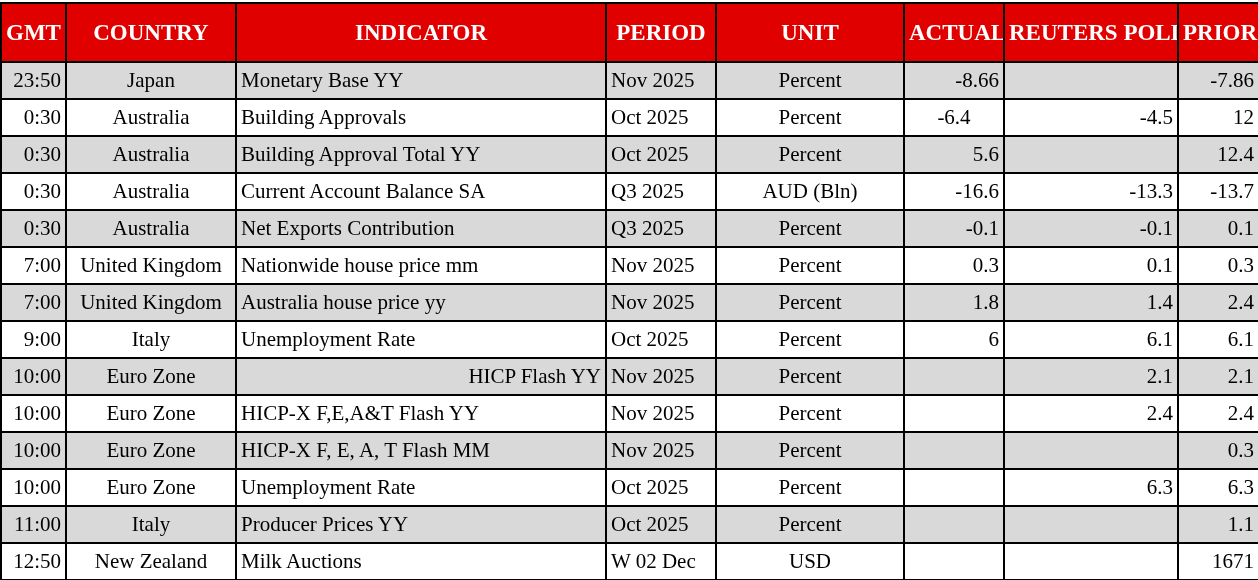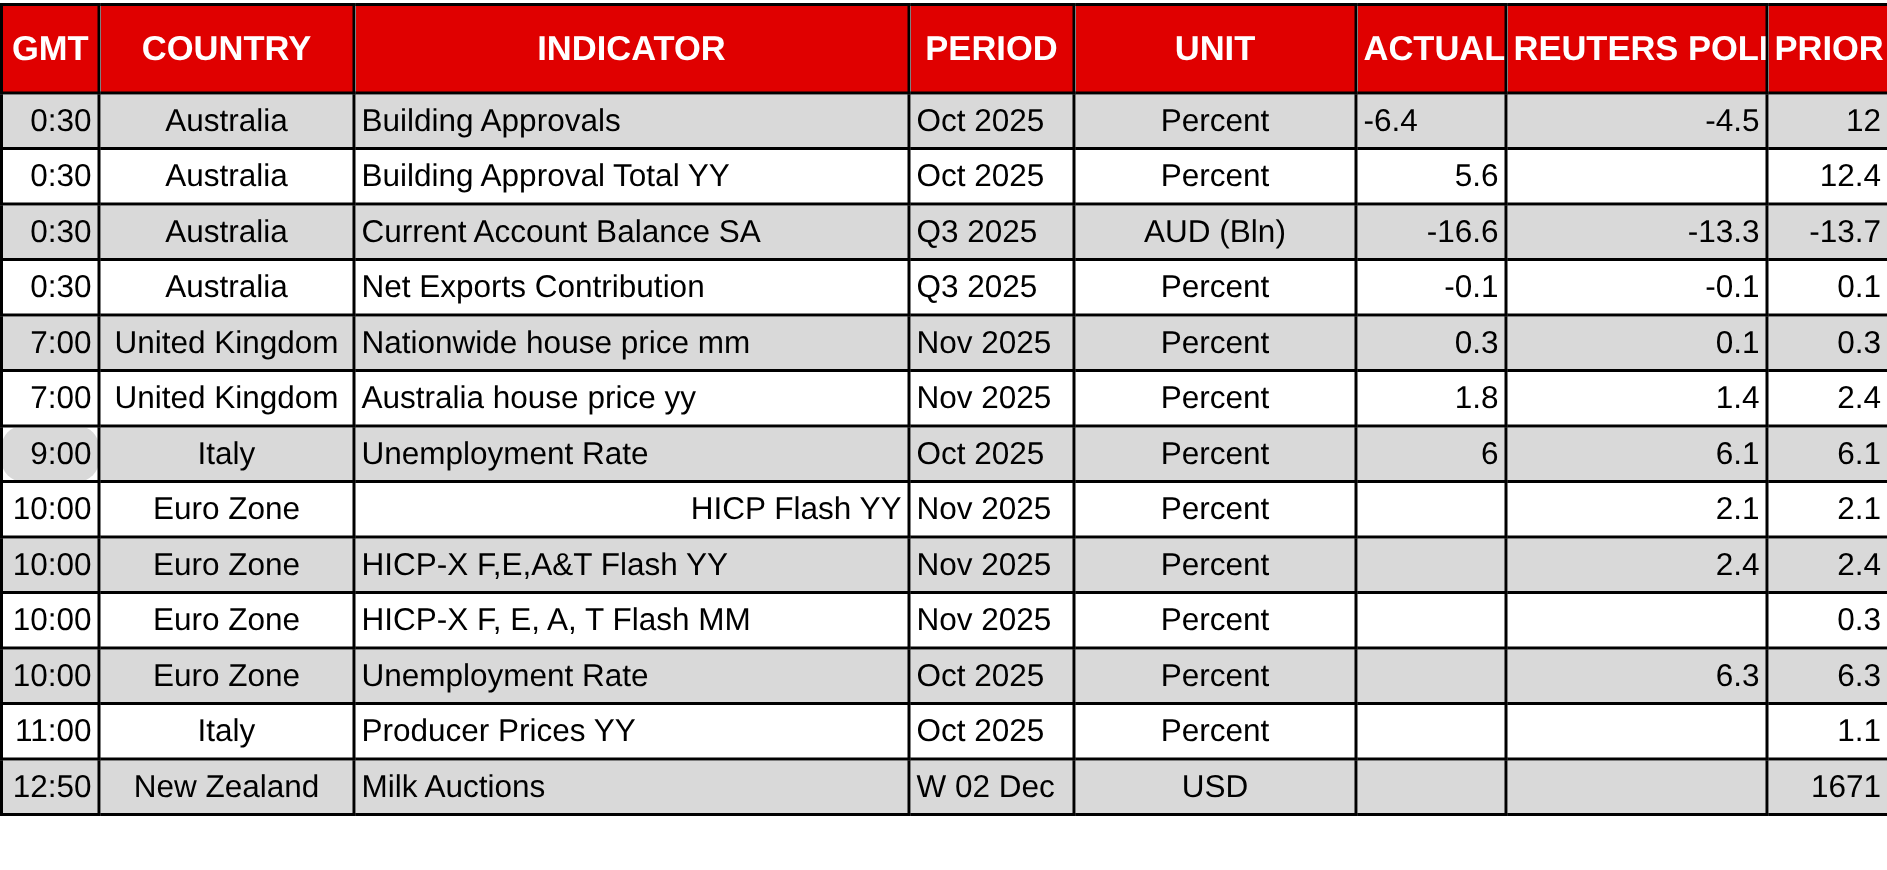--- a/index.html
+++ b/index.html
@@ -4,20 +4,21 @@
 <style>
   html, body {
     margin: 0;
     padding: 0;
     background: #ffffff;
     font-family: "Liberation Sans", sans-serif;
   }
   .econ-table-wrap {
     padding-top: 2px;
     width: 1170px;
+    font-family: Liberation Serif, serif;
   }
   table.econ-table {
     border-collapse: collapse;
     table-layout: fixed;
     width: 1258px;
     border: 2px solid var(--grid, #000);
     border-top: none;
   }
   col.c0 { width: 65px; }
   col.c1 { width: 170px; }
@@ -74,26 +75,36 @@
         <th>INDICATOR</th>
         <th>PERIOD</th>
         <th>UNIT</th>
         <th>ACTUAL</th>
         <th>REUTERS POLL</th>
         <th>PRIOR</th>
       </tr>
     </thead>
     <tbody>
         <tr>
+          <td style="text-align: right;">23:50</td>
+          <td style="text-align: center;">Japan</td>
+          <td style="text-align: left;">Monetary Base YY</td>
+          <td style="text-align: left;">Nov 2025</td>
+          <td style="text-align: center;">Percent</td>
+          <td style="text-align: right;">-8.66</td>
+          <td style="text-align: right;"></td>
+          <td style="text-align: right;">-7.86</td>
+        </tr>
+        <tr>
           <td style="text-align: right;">0:30</td>
           <td style="text-align: center;">Australia</td>
           <td style="text-align: left;">Building Approvals</td>
           <td style="text-align: left;">Oct 2025</td>
           <td style="text-align: center;">Percent</td>
-          <td style="text-align: left;">-6.4</td>
+          <td style="text-align: center;">-6.4</td>
           <td style="text-align: right;">-4.5</td>
           <td style="text-align: right;">12</td>
         </tr>
         <tr>
           <td style="text-align: right;">0:30</td>
           <td style="text-align: center;">Australia</td>
           <td style="text-align: left;">Building Approval Total YY</td>
           <td style="text-align: left;">Oct 2025</td>
           <td style="text-align: center;">Percent</td>
           <td style="text-align: right;">5.6</td>

